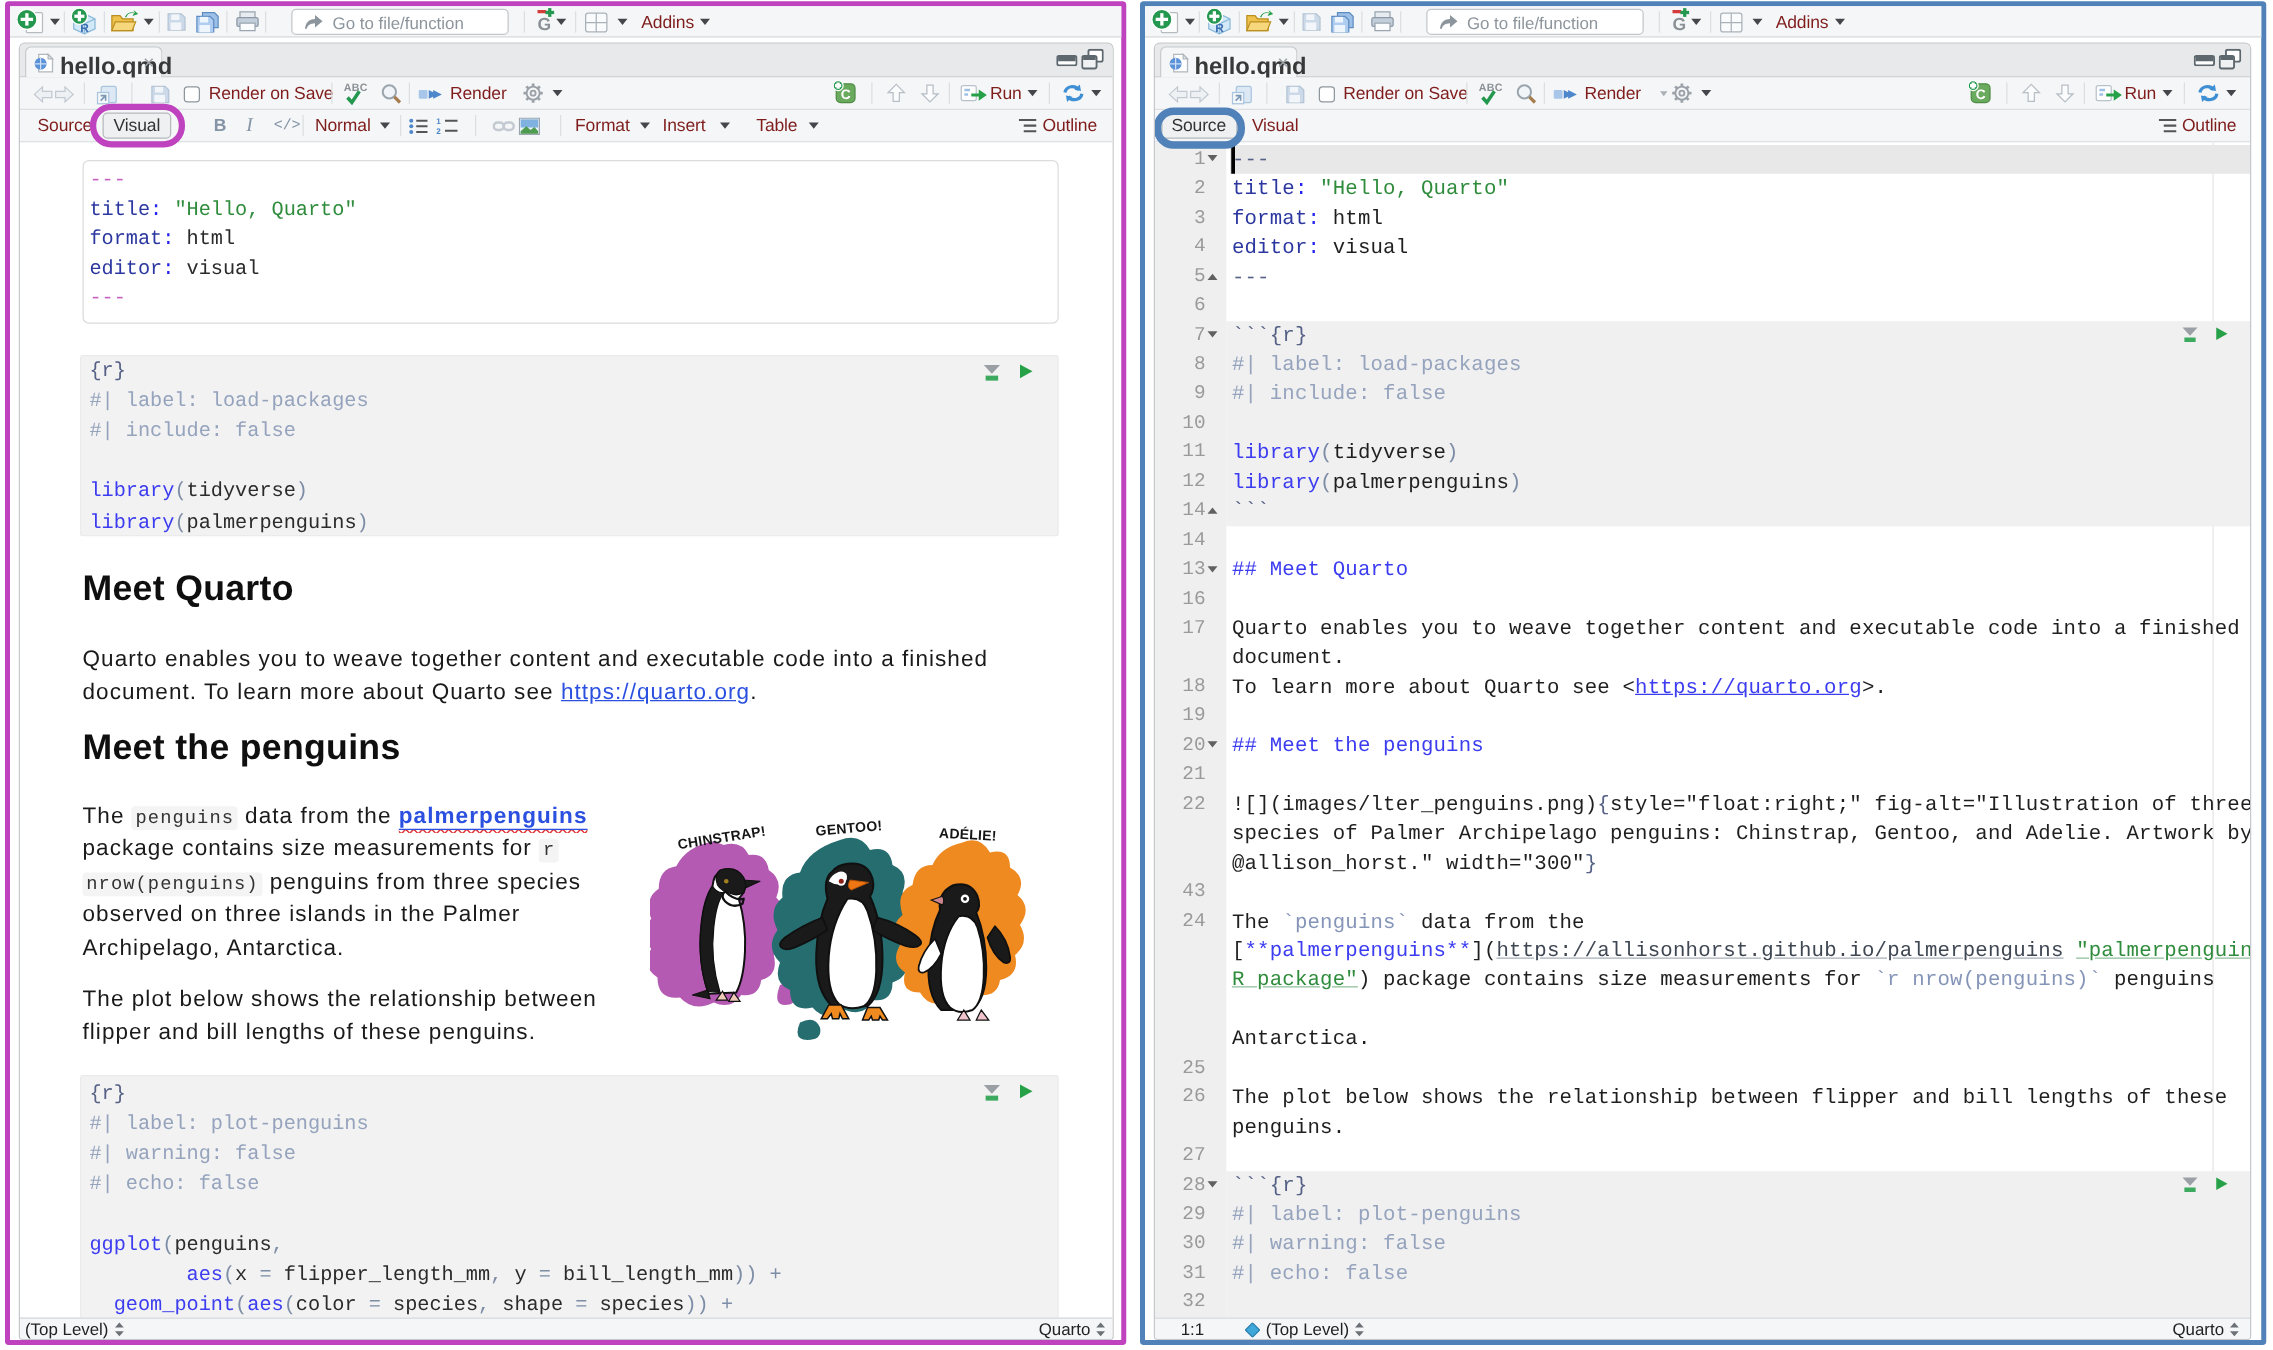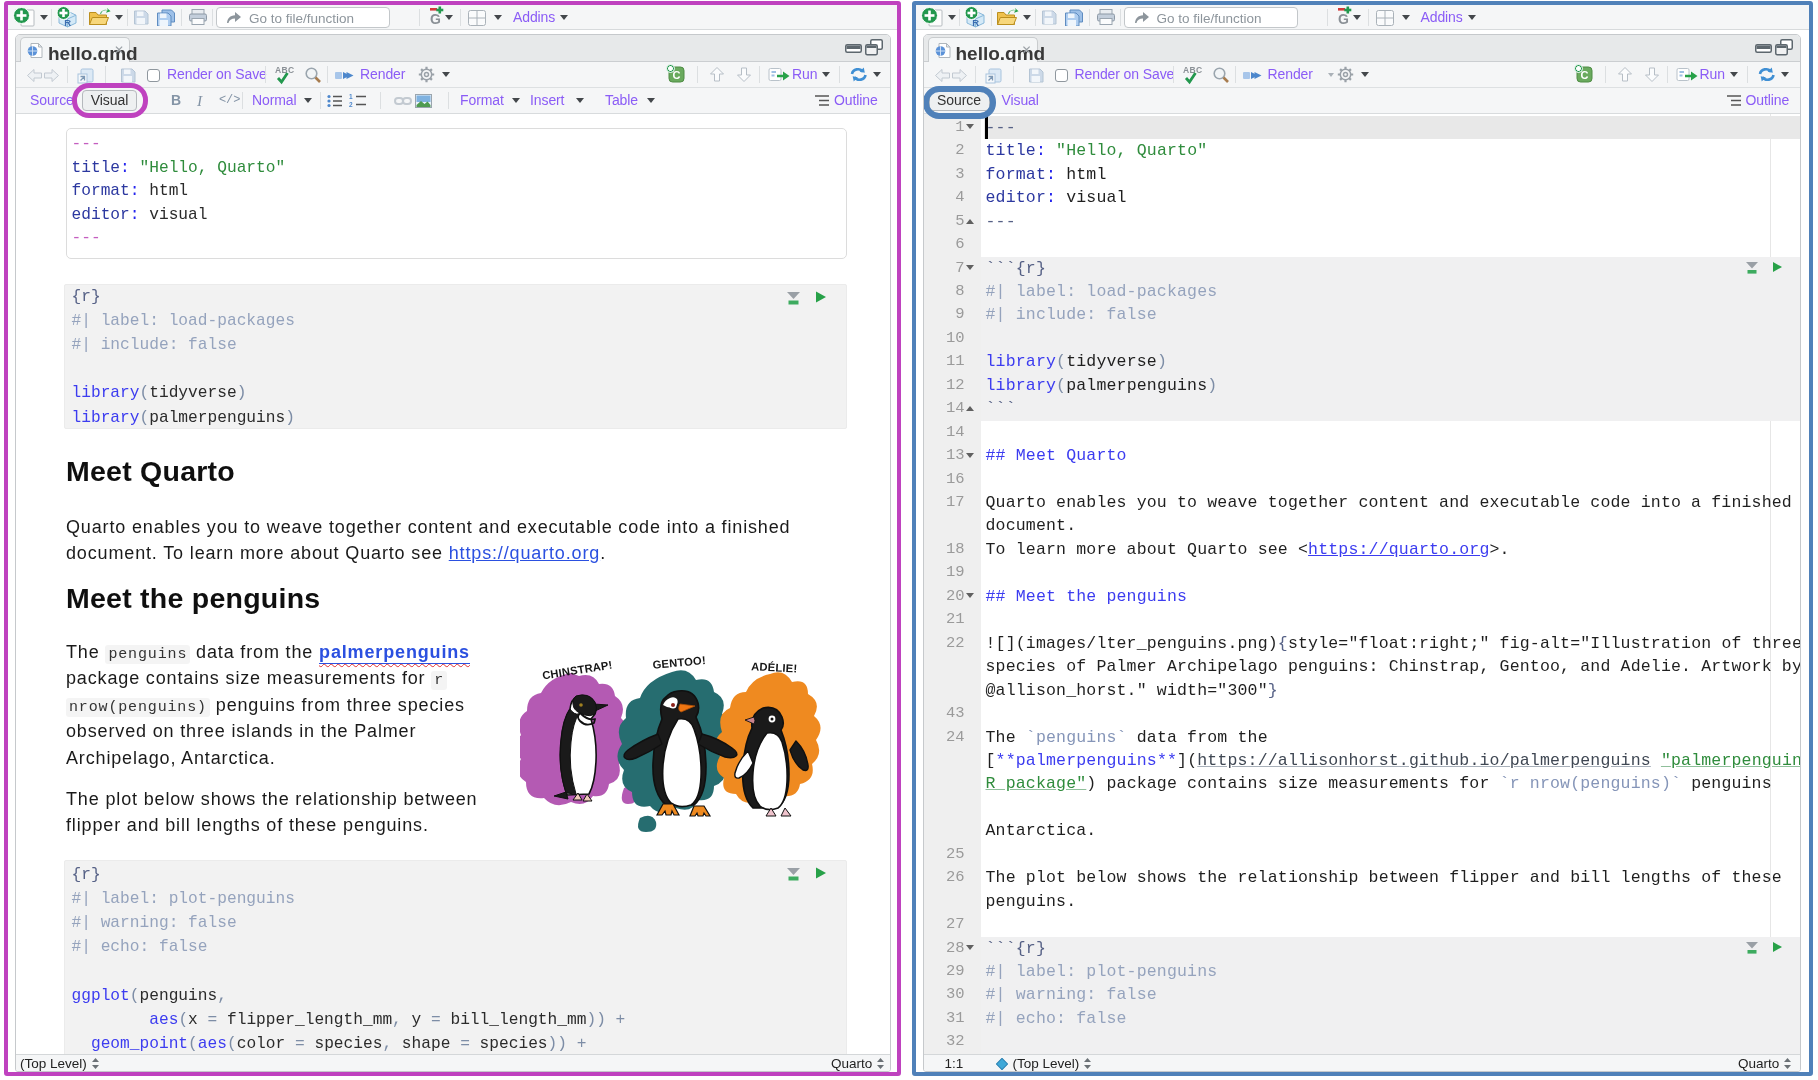--- a/index.html
+++ b/index.html
@@ -16,22 +16,22 @@
 .tab { position:absolute; left:4px; top:2.5px; width:110px; height:25px; background:#f4f6f7; border:1px solid #c9ccce; border-bottom:none; border-radius:5px 5px 0 0; }
 .tab .fn { position:absolute; left:27px; top:5px; font-size:19px; font-weight:bold; color:#383838; letter-spacing:0; }
 .tab .cl { position:absolute; right:5px; top:5px; font-size:12px; color:#9aa0a5; }
 .etb { position:absolute; left:0; right:0; top:27px; height:26.5px; background:#f5f6f7; border-bottom:1px solid #dde0e2; }
 .svrow { position:absolute; left:0; right:0; top:53.5px; height:25.5px; background:#f5f6f7; border-bottom:1px solid #d8dbdd; }
 .ebody { position:absolute; left:0; right:0; top:79.5px; bottom:16.5px; background:#fff; overflow:hidden; }
 .sbar { position:absolute; left:0; right:0; bottom:0; height:17px; background:#f5f6f7; border-top:1px solid #d4d7d9; font-size:13.5px; color:#222; }
 .sep { position:absolute; top:4px; width:1px; height:17px; background:#dcdfe1; }
 .ticn { position:absolute; }
 .caret { position:absolute; width:0; height:0; border-left:4.5px solid transparent; border-right:4.5px solid transparent; border-top:5.5px solid #43474b; }
-.tlabel { position:absolute; font-size:14px; letter-spacing:-0.1px; color:#8b5cf6; }
-.gotobox { position:absolute; left:208px; top:2px; width:174px; height:21px; background:#fff; border:1px solid #c3c7ca; border-radius:4px; }
+.tlabel { position:absolute; font-size:14px; letter-spacing:-0.1px; color:#7f1d1d; }
+.gotobox { position:absolute; left:225px; top:2px; width:174px; height:21px; background:#fff; border:1px solid #c3c7ca; border-radius:4px; }
 .gotobox span { position:absolute; left:32px; top:2.5px; font-size:13.5px; color:#8d959c; }
 .btnbox { position:absolute; height:21px; background:#eef0f1; border:1px solid #b5b9bd; border-radius:4px; text-align:center; font-size:14px; letter-spacing:-0.1px; color:#333; }
 .annot { position:absolute; z-index:50; }
 .yamlbox { position:absolute; background:#fff; border:1px solid #dcdcdc; border-radius:5px; }
 .chunk { position:absolute; background:#f2f2f2; border:1px solid #ebebeb; border-radius:2px; }
 .cline { position:absolute; font-family:"Liberation Mono", monospace; font-size:16.2px; white-space:pre; letter-spacing:0; line-height:24px; color:#2b2b2b; }
 .k { color:#2c38a0; } .c2 { color:#2424ee; } .str { color:#2f8c3c; } .orch { color:#c45ec0; }
 .kw { color:#3c3cf0; } .par { color:#7d8da6; } .cmt { color:#95a3bd; }
 .slate { color:#566186; }
 h2.vh { position:absolute; font-size:28.5px; font-weight:bold; color:#0f0f0f; letter-spacing:0.25px; white-space:pre; }

